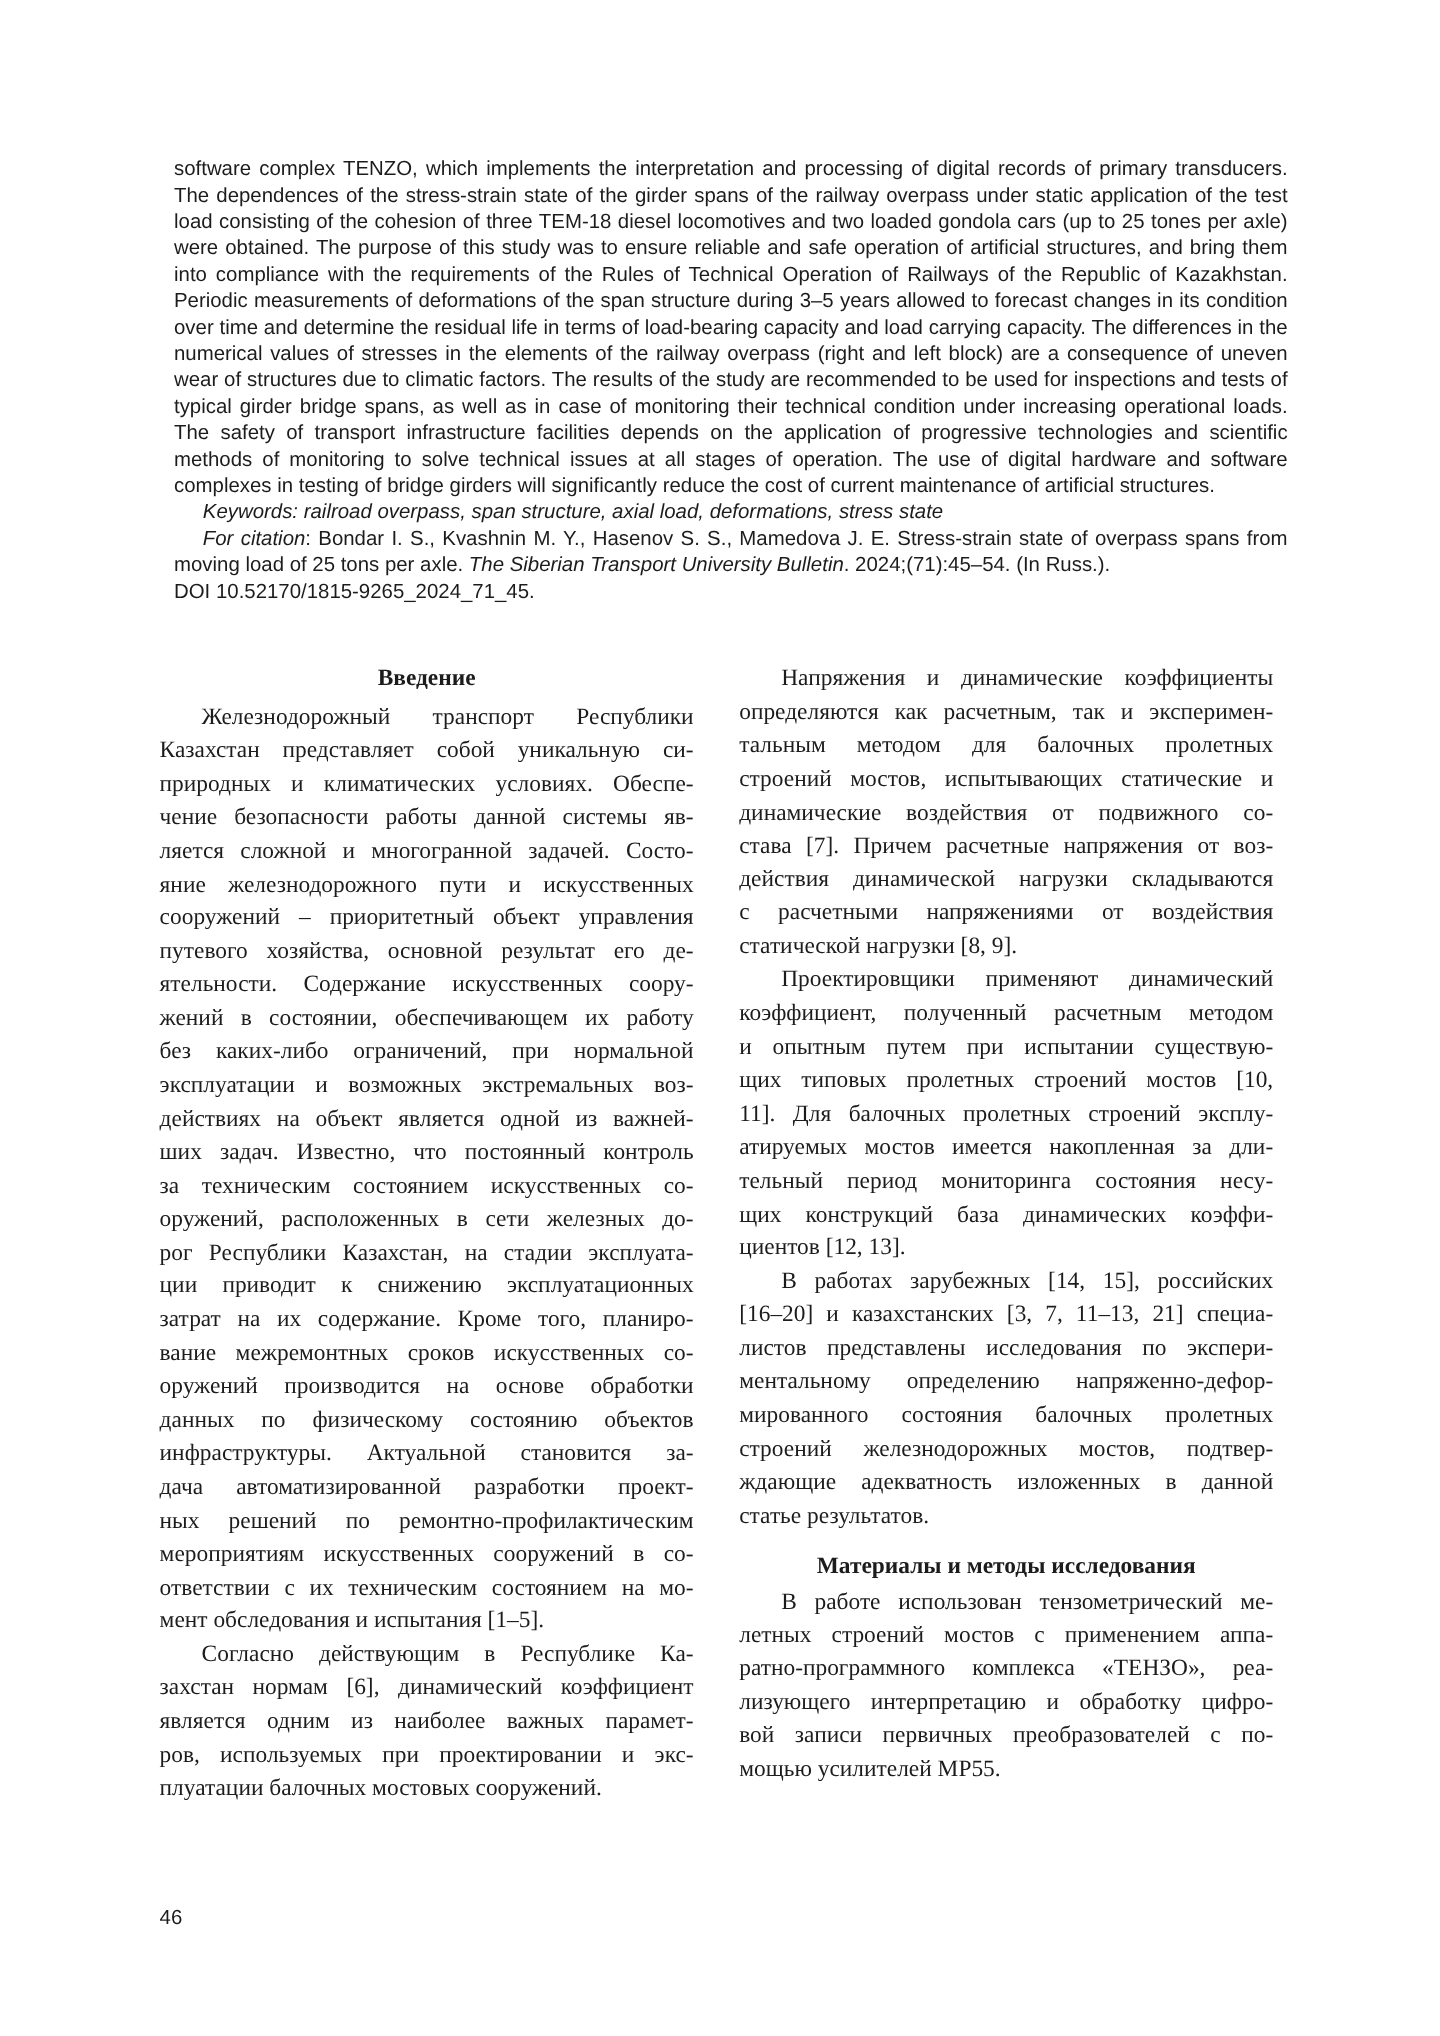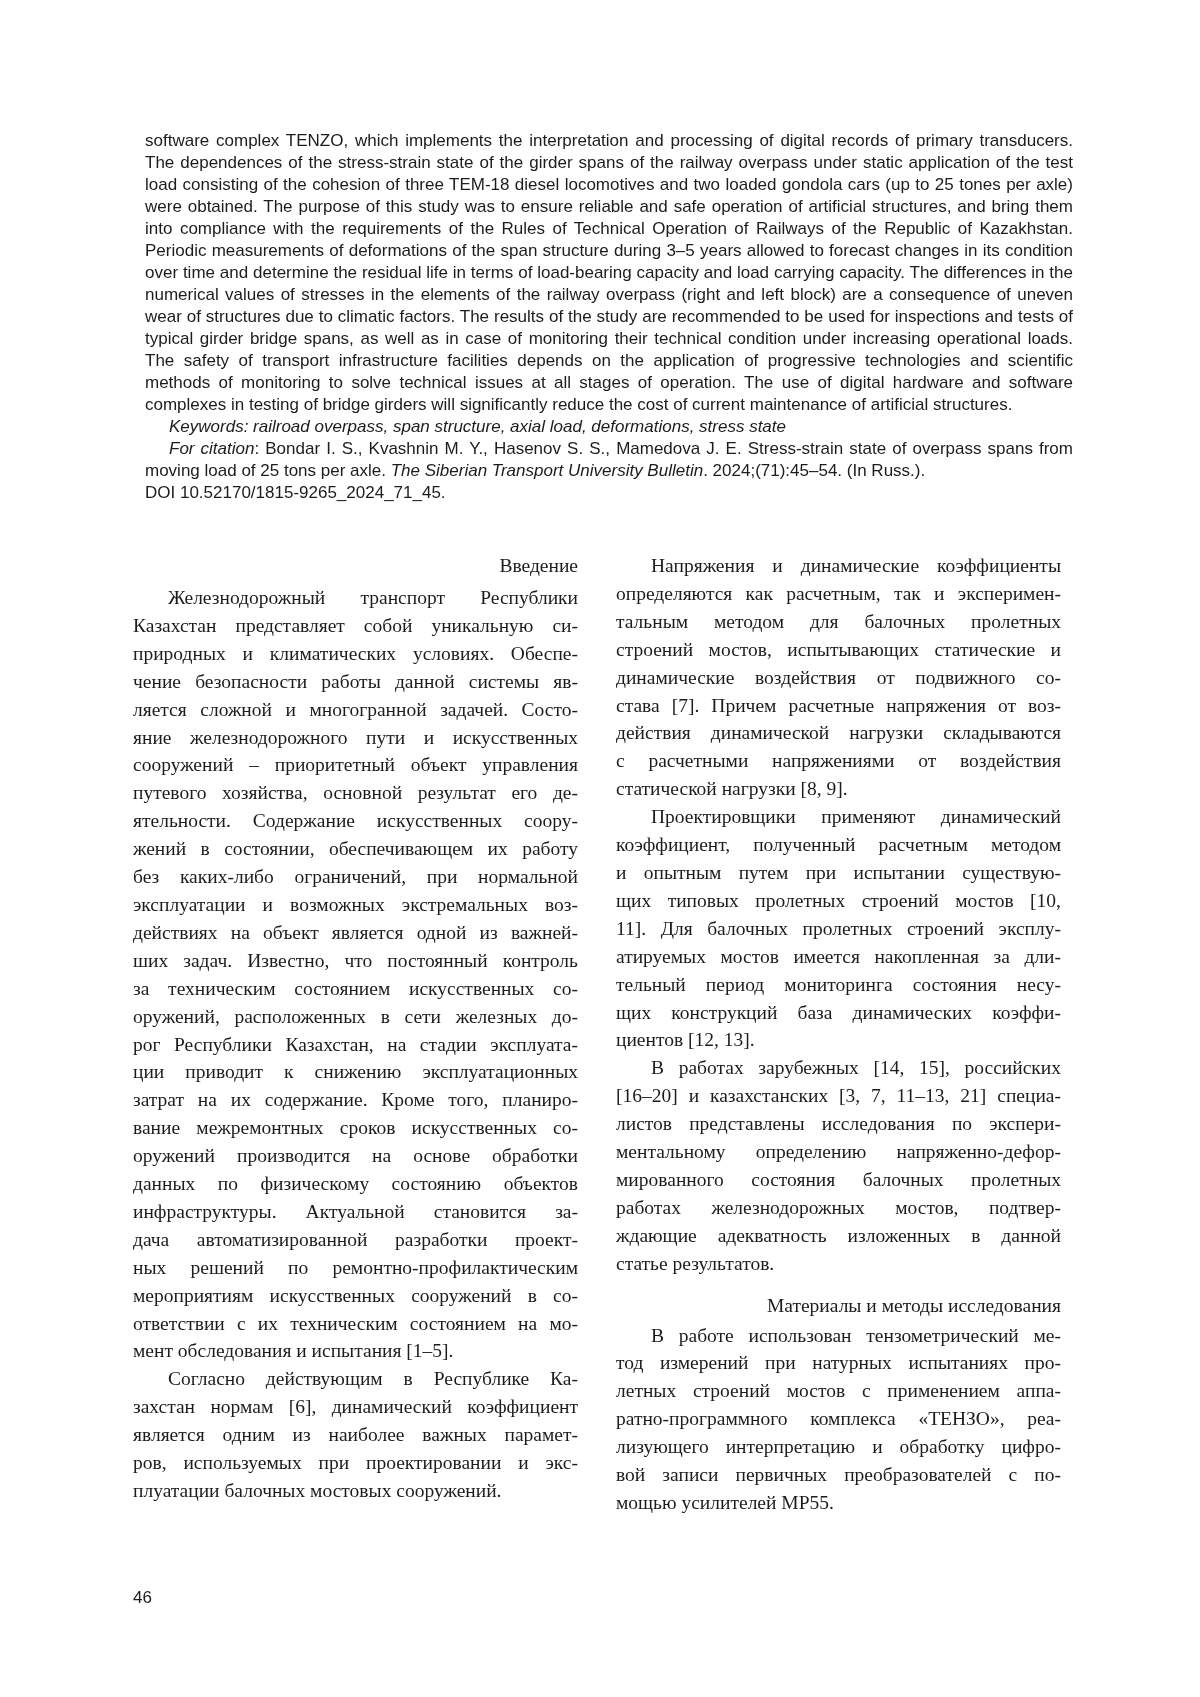--- a/index.html
+++ b/index.html
@@ -20,21 +20,21 @@
   .i  { font-style:italic; }
   
   .col {
     position:absolute; top:552px; width:445px;
     font-family:"Liberation Serif", serif;
     font-size:19.5px; line-height:27.9px;
   }
   .col-left  { left:133px; }
   .col-right { left:616px; }
   .heading {
-    font-weight:normal; text-align:right; line-height:28px;
+    font-weight:bold; text-align:center; line-height:28px;
     margin:0 0 4px 0;
   }
   .col-right .heading { margin:14px 0 2px 0; }
   .para { margin:0; }
   .tline { text-align:justify; text-align-last:justify; overflow-wrap:break-word; }
   .tline.first { text-indent:35px; }
   .tline.last  { text-align-last:left; }
   
   .page-number {
     position:absolute; left:133px; top:1588px;
@@ -119,30 +119,29 @@
           <div class="tline">тельный период мониторинга состояния несу-</div>
           <div class="tline">щих конструкций база динамических коэффи-</div>
           <div class="tline last">циентов [12, 13].</div>
         </div>
         <div class="para">
           <div class="tline first">В работах зарубежных [14, 15], российских</div>
           <div class="tline">[16–20] и казахстанских [3, 7, 11–13, 21] специа-</div>
           <div class="tline">листов представлены исследования по экспери-</div>
           <div class="tline">ментальному определению напряженно-дефор-</div>
           <div class="tline">мированного состояния балочных пролетных</div>
-          <div class="tline">работах железнодорожных мостов, подтвер-</div>
+          <div class="tline">строений железнодорожных мостов, подтвер-</div>
           <div class="tline">ждающие адекватность изложенных в данной</div>
           <div class="tline last">статье результатов.</div>
         </div>
       </div>
     <div class="heading">Материалы и методы исследования</div>
     <div>
         <div class="para">
           <div class="tline first">В работе использован тензометрический ме-</div>
-          <div class="tline">тод измерений при натурных испытаниях про-</div>
           <div class="tline">летных строений мостов с применением аппа-</div>
           <div class="tline">ратно-программного комплекса «ТЕНЗО», реа-</div>
           <div class="tline">лизующего интерпретацию и обработку цифро-</div>
           <div class="tline">вой записи первичных преобразователей с по-</div>
           <div class="tline last">мощью усилителей МР55.</div>
         </div>
       </div>
   </div>
 
   <div class="page-number">46</div>

